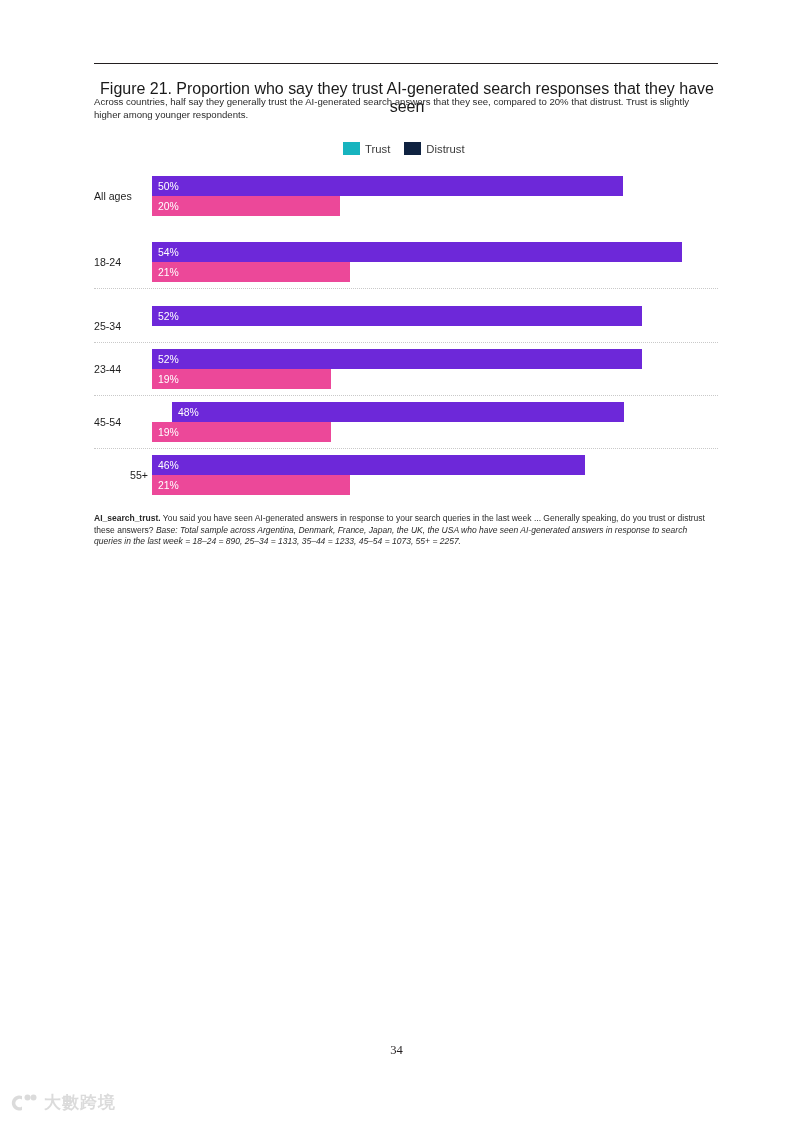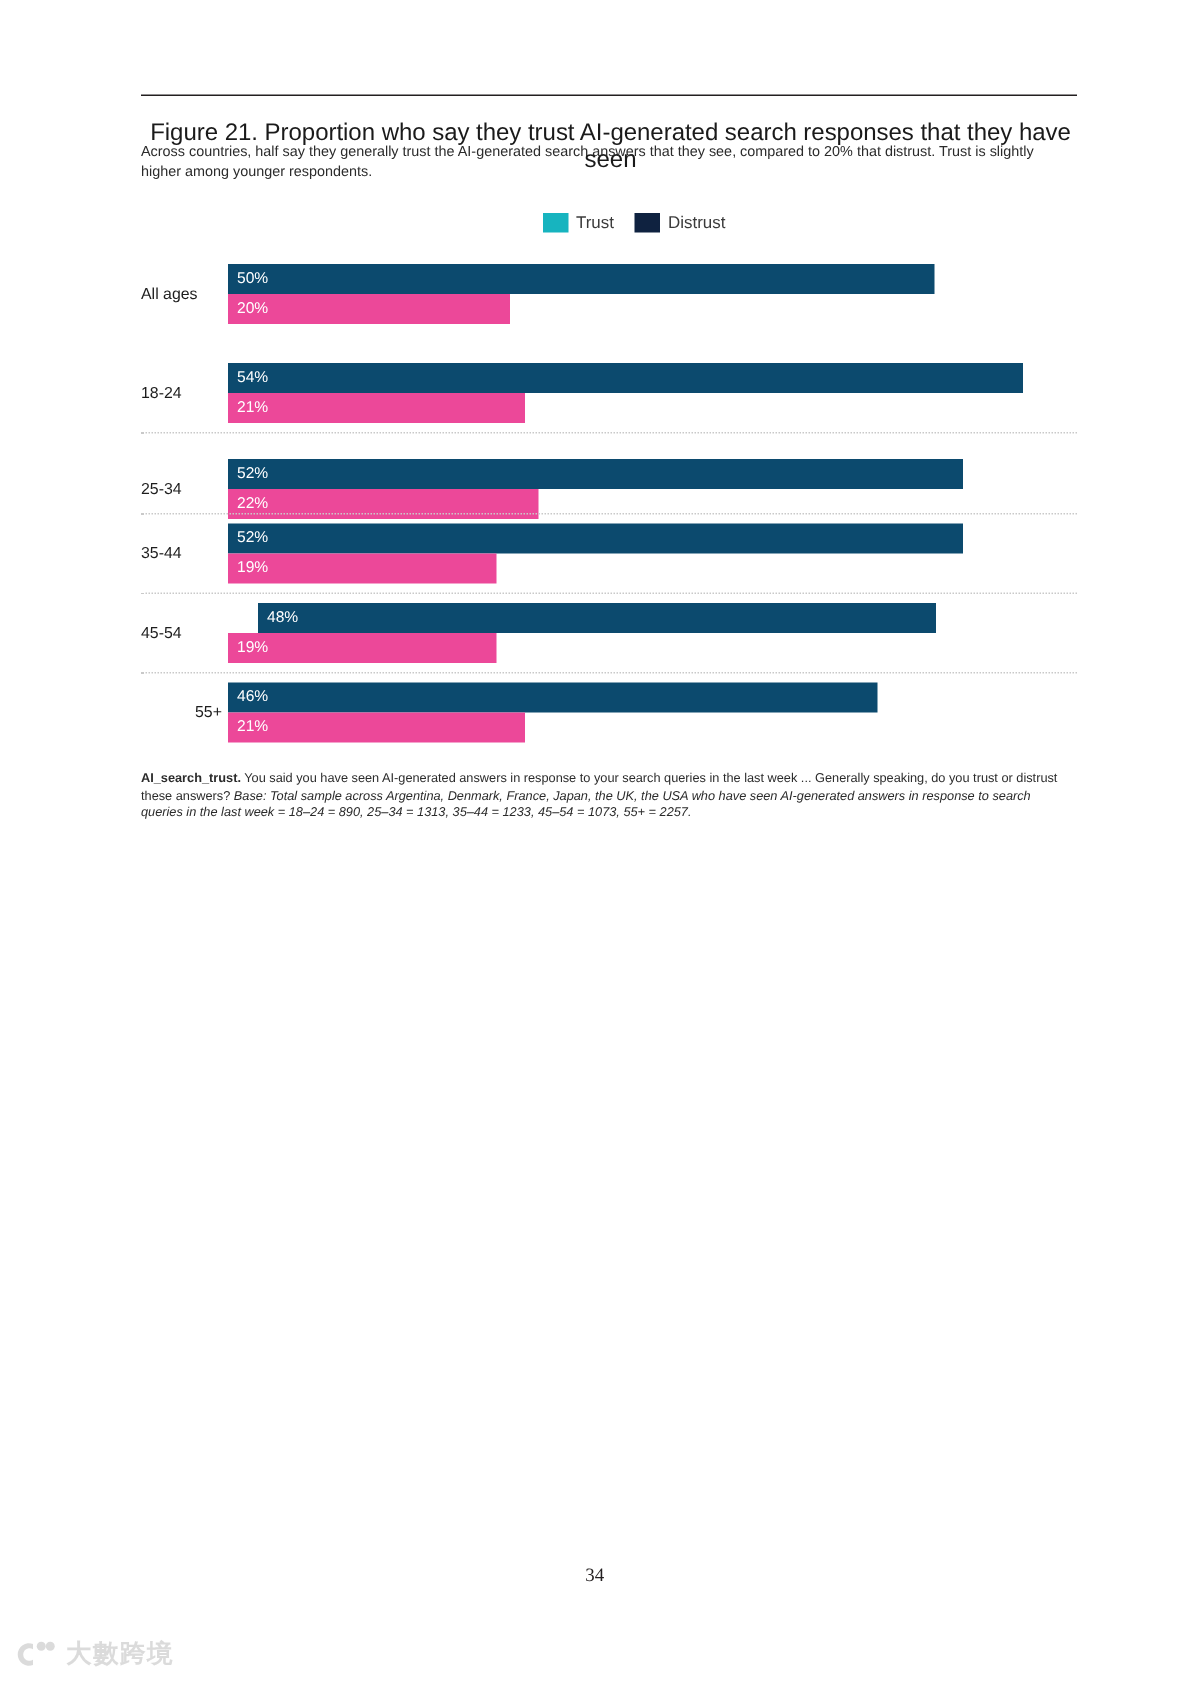--- a/index.html
+++ b/index.html
@@ -63,21 +63,21 @@
     top: 95px;
     width: 606px;
     font-size: 9.6px;
     line-height: 13.2px;
     color: #2b2b2b;
   }
 
   
   .legend {
     position: absolute;
-    left: 362px;
+    left: 343px;
     top: 142px;
     display: flex;
     align-items: flex-end;
     gap: 14px;
   }
   .legend-item {
     display: flex;
     align-items: center;
     gap: 5px;
   }
@@ -118,21 +118,21 @@
   .bars {
     position: absolute;
     left: 58px;
     top: 0;
   }
   .bar {
     position: relative;
     height: 20px;
     display: block;
   }
-  .bar.trust { background: #0c4a6e; }
+  .bar.trust { background: #6d28d9; }
   .bar.distrust { background: #ec4899; }
   .bar-value {
     position: absolute;
     left: 6px;
     top: 50%;
     transform: translateY(-50%);
     font-size: 10.4px;
     color: #ffffff;
     white-space: nowrap;
   }
@@ -235,27 +235,24 @@
             <span class="bar-value">21%</span>
           </div>
         </div>
       </div>
       <div class="grp" style="top: 140px; height: 40px;">
         <div class="grp-label" style="top: 14px;">25-34</div>
         <div class="bars">
           <div class="bar trust" style="width: 489.84px;">
             <span class="bar-value">52%</span>
           </div>
-          <div class="bar distrust" style="width: 207.24px;">
-            <span class="bar-value">22%</span>
-          </div>
         </div>
       </div>
       <div class="grp" style="top: 183px; height: 40px;">
-        <div class="grp-label" style="top: 14px;">35-44</div>
+        <div class="grp-label" style="top: 14px;">23-44</div>
         <div class="bars">
           <div class="bar trust" style="width: 489.84px;">
             <span class="bar-value">52%</span>
           </div>
           <div class="bar distrust" style="width: 178.98px;">
             <span class="bar-value">19%</span>
           </div>
         </div>
       </div>
       <div class="grp" style="top: 236px; height: 40px;">

